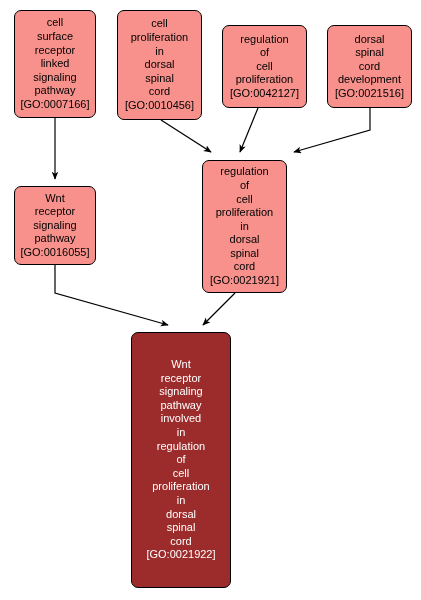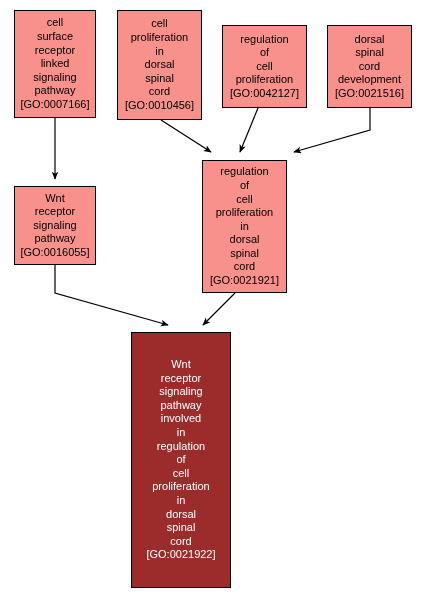--- a/index.html
+++ b/index.html
@@ -20,21 +20,21 @@
     left: 0;
     top: 0;
     width: 421px;
     height: 600px;
     pointer-events: none;
   }
   .node {
     position: absolute;
     box-sizing: border-box;
     border: 1px solid #000000;
-    border-radius: 0;
+    border-radius: 7px;
     display: flex;
     flex-direction: column;
     align-items: center;
     justify-content: center;
     text-align: center;
     font-size: 11px;
     line-height: 13.6px;
     letter-spacing: 0px;
     white-space: pre-line;
     overflow: hidden;

